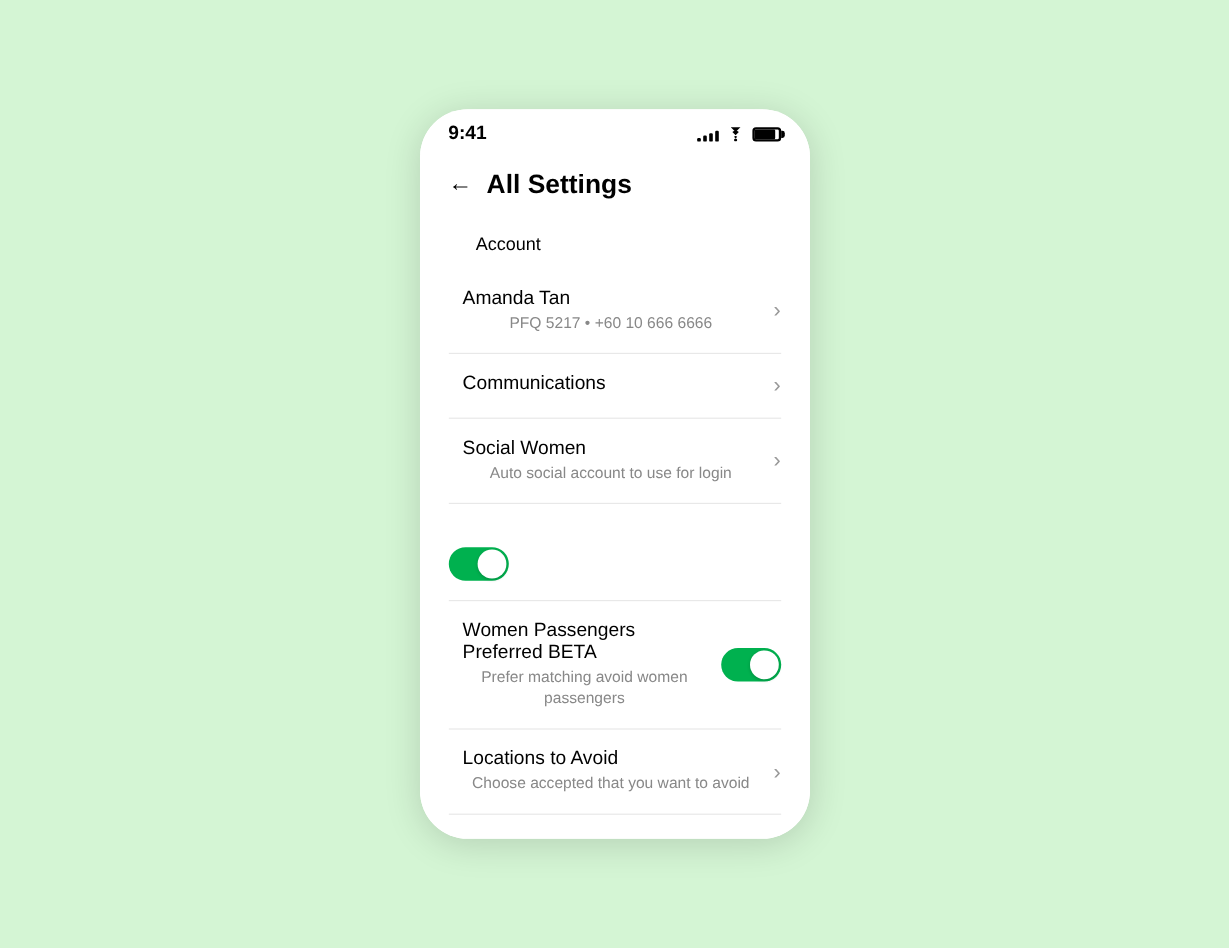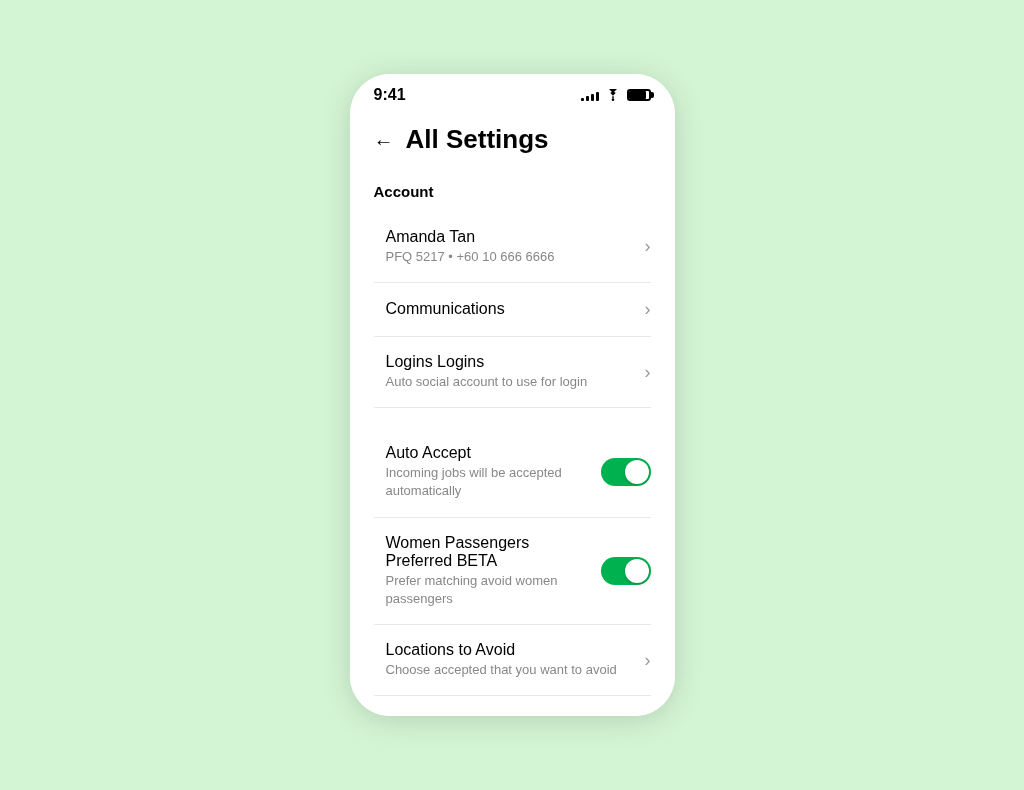--- a/index.html
+++ b/index.html
@@ -103,30 +103,31 @@
       padding: 12px 0 20px;
     }
 
     .back-arrow {
       font-size: 20px;
       color: #000;
       cursor: pointer;
     }
 
     .page-title {
-      font-size: 26px;
+      font-size: 22px;
       font-weight: 700;
       color: #000;
     }
 
     .section-label {
       font-size: 15px;
-      font-weight: 700;
+      font-weight: 400;
       color: #000;
       padding: 8px 0 12px;
+      margin-left: 23px;
     }
 
     .settings-item {
       display: flex;
       align-items: center;
       justify-content: space-between;
       padding: 16px 0;
       border-bottom: 1px solid #e8e8e8;
       cursor: pointer;
     }
@@ -141,20 +142,21 @@
       font-size: 16px;
       color: #000;
       font-weight: 400;
       margin-bottom: 2px;
     }
 
     .settings-item-subtitle {
       font-size: 13px;
       color: #888;
       line-height: 1.4;
+      text-align: center;
     }
 
     .chevron {
       color: #999;
       font-size: 18px;
       font-weight: 300;
     }
 
     .toggle {
       width: 50px;
@@ -234,36 +236,32 @@
 
       <div class="settings-item">
         <div class="settings-item-content">
           <div class="settings-item-title">Communications</div>
         </div>
         <span class="chevron">›</span>
       </div>
 
       <div class="settings-item">
         <div class="settings-item-content">
-          <div class="settings-item-title">Logins Logins</div>
+          <div class="settings-item-title">Social Women</div>
           <div class="settings-item-subtitle">Auto social account to use for login</div>
         </div>
         <span class="chevron">›</span>
       </div>
     </div>
 
     <div class="section-spacer"></div>
 
     <div>
 
       <div class="settings-item">
-        <div class="settings-item-content">
-          <div class="settings-item-title">Auto Accept</div>
-          <div class="settings-item-subtitle">Incoming jobs will be accepted automatically</div>
-        </div>
         <div class="toggle toggle-on">
           <div class="toggle-knob toggle-knob-on"></div>
         </div>
       </div>
 
       <div class="settings-item">
         <div class="settings-item-content">
           <div class="settings-item-title">Women Passengers Preferred BETA</div>
           <div class="settings-item-subtitle">Prefer matching avoid women passengers</div>
         </div>

